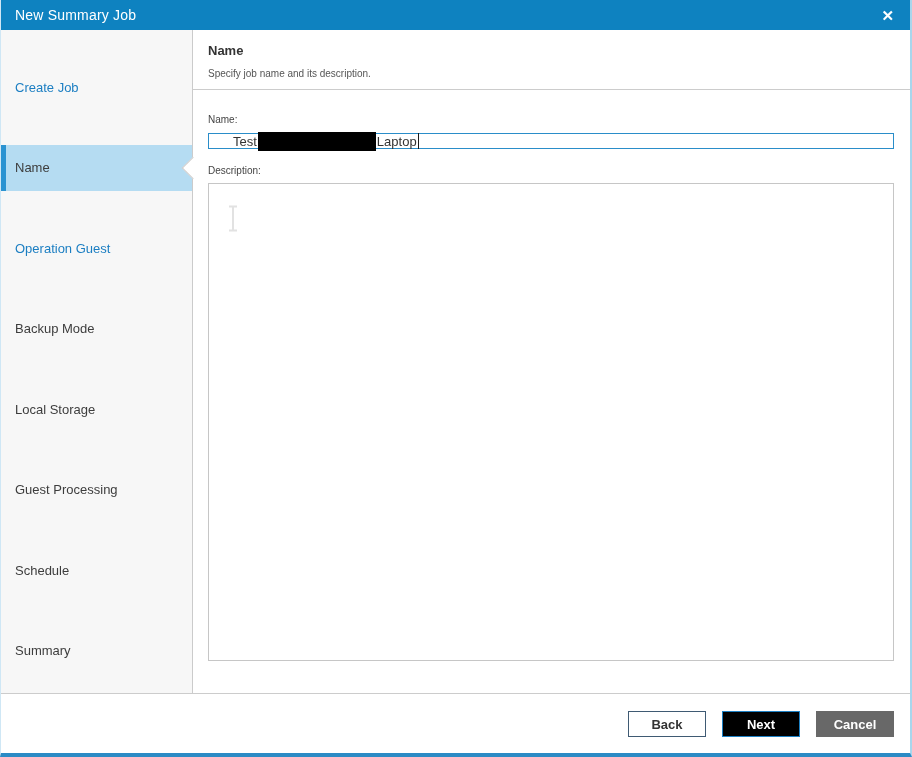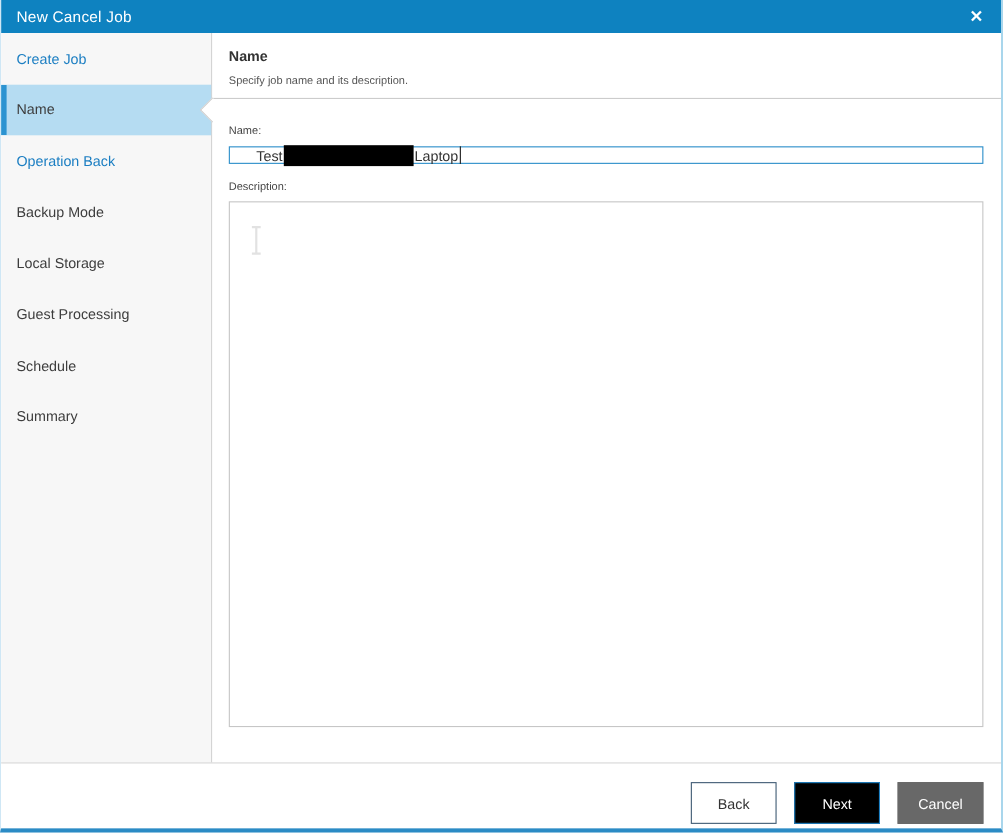--- a/index.html
+++ b/index.html
@@ -25,21 +25,21 @@
 
   
   .main{ display:flex; height:663px; }
 
   .sidebar{
     width:192px; background:#f7f7f7; border-right:1px solid #cbcbcb;
     position:relative; flex:none;
   }
   .step{
     height:46.5px; display:flex; align-items:center; padding-left:14px;
-    font-size:13px; color:#3d3d3d; position:relative; cursor:default;
+    font-size:13px; color:#3d3d3d; position:relative; cursor:default;margin-top:34px;
   }
   .step.link{ color:#1b7ec2; }
   .step.selected{
     background:#b5dcf2; box-shadow:inset 5px 0 0 #2b93d1; color:#3d3d3d;
   }
   .step.selected .notch{
     position:absolute; right:-9px; top:50%; margin-top:-8px;
     width:16px; height:16px; background:#fff; transform:rotate(45deg);
     border-left:1px solid #ccc; border-bottom:1px solid #ccc; z-index:2;
   }
@@ -69,49 +69,49 @@
   }
   .ibeam{ position:absolute; left:18px; top:21px; }
 
   
   .footer{
     height:60px; border-top:1px solid #ccc; background:#fff;
     display:flex; align-items:flex-start; justify-content:flex-end;
     padding:17px 16px 0 0; gap:16px;
   }
   .btn{
-    width:78px; height:38px; font-size:13px; font-family:"Liberation Sans",sans-serif;
-    display:flex; align-items:center; justify-content:center; cursor:default;
+    width:78px; height:26px; font-size:13px; font-family:"Liberation Sans",sans-serif;
+    display:flex; align-items:center; justify-content:center; cursor:default;font-weight:bold;
   }
   .btn-back{ background:#fff; border:1px solid #3f5a73; color:#333; }
   .btn-next{ background:#000000; border:1px solid #1d80c3; color:#fff; }
   .btn-cancel{ background:#686868; border:1px solid #686868; color:#fff; }
 </style>
 </head>
 <body>
 
 <div class="window">
 
   <div class="titlebar">
-    <span class="title">New Cancel Job</span>
+    <span class="title">New Summary Job</span>
     <span class="close">✕</span>
   </div>
 
   <div class="main">
 
     <div class="sidebar">
       <div class="step link">
         <span>Create Job</span>
       </div>
       <div class="step selected">
         <span>Name</span>
         <span class="notch"></span>
       </div>
       <div class="step link">
-        <span>Operation Back</span>
+        <span>Operation Guest</span>
       </div>
       <div class="step">
         <span>Backup Mode</span>
       </div>
       <div class="step">
         <span>Local Storage</span>
       </div>
       <div class="step">
         <span>Guest Processing</span>
       </div>

